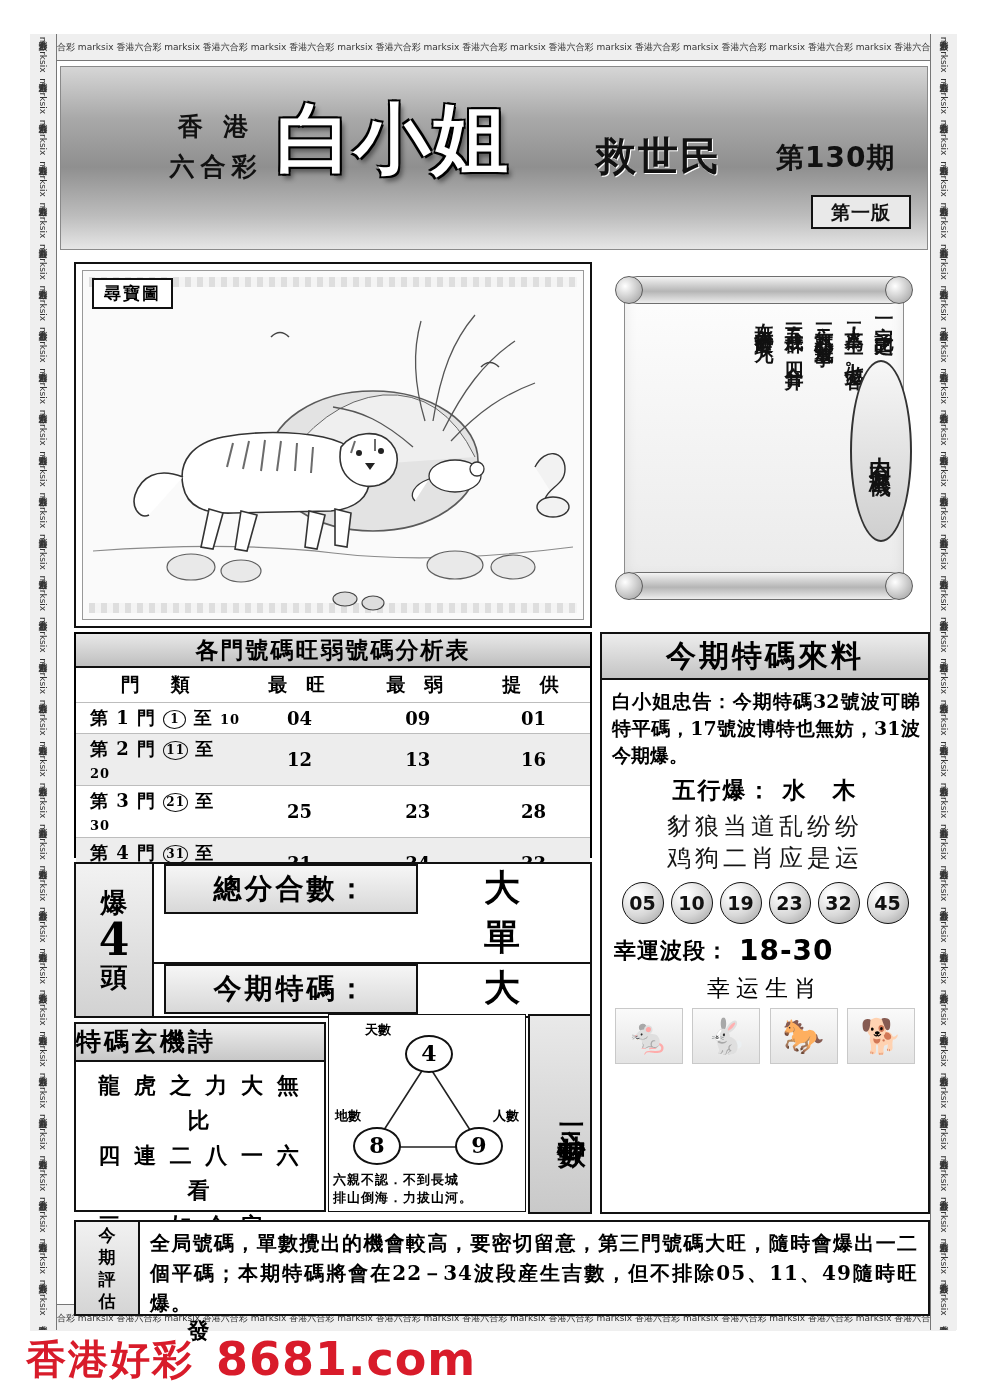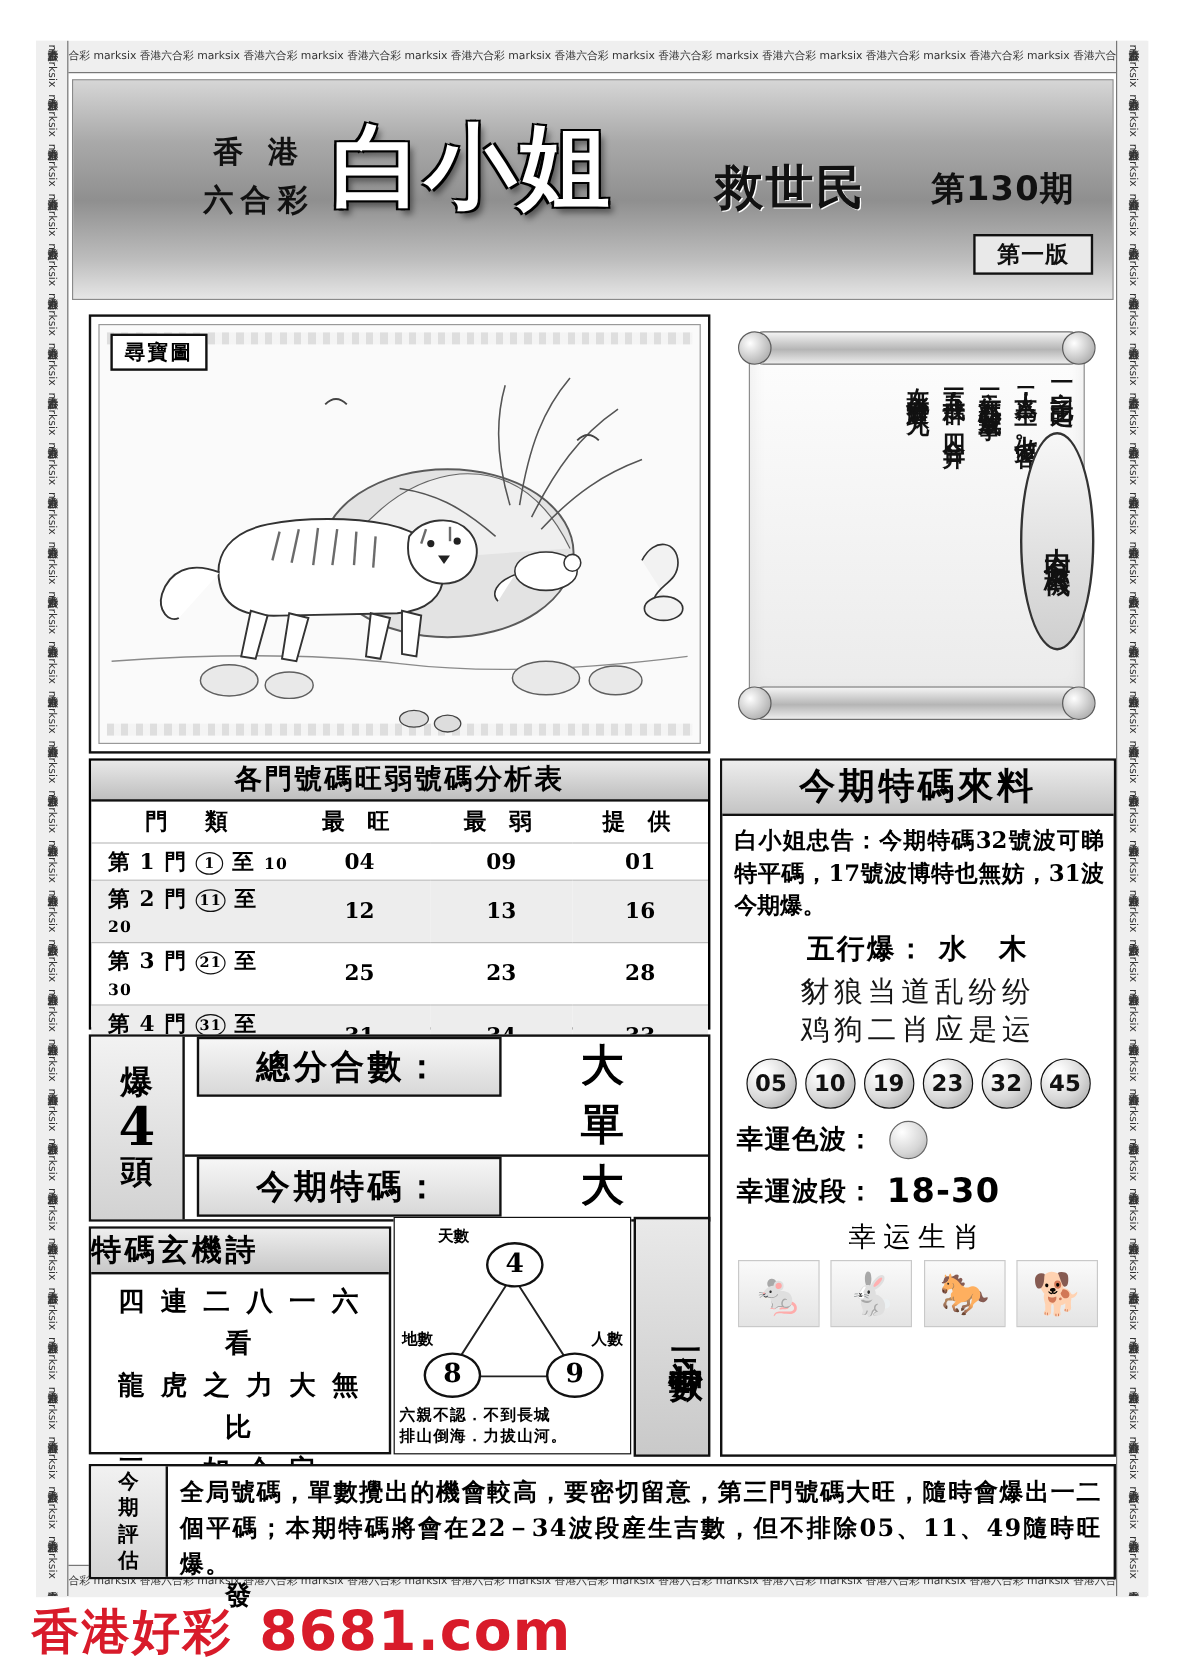--- a/index.html
+++ b/index.html
@@ -341,22 +341,22 @@
       <div class="bao-row">
         <div class="bao-lbl">今期特碼：</div>
         <div class="bao-val">大 雙</div>
       </div>
     </div>
   </div>
 
   <div class="poem-panel">
     <div class="poem-title">特碼玄機詩</div>
     <div class="poem-lines">
+      <div>龍 虎 之 力 大 無 比</div>
       <div>四 連 二 八 一 六 看</div>
-      <div>龍 虎 之 力 大 無 比</div>
       <div>三 一 如 今 定 一 數</div>
       <div>可 爲 彩 君 發 又 發</div>
     </div>
   </div>
 
   <div class="tri-panel">
     <svg class="art" viewBox="0 0 196 196">
       <path d="M98 48 L44 132 L152 132 Z" fill="none" stroke="#222" stroke-width="1.6"></path>
     </svg>
     <div class="tri-lbl" style="left:36px;top:6px;">天數</div>
@@ -388,24 +388,20 @@
     </div>
     <div class="balls">
       <div class="ball">05</div>
       <div class="ball">10</div>
       <div class="ball">19</div>
       <div class="ball">23</div>
       <div class="ball">32</div>
       <div class="ball">45</div>
     </div>
     <div class="rp-line">
-      <span>幸運色波：</span>
-      <span class="colorball" style="background: radial-gradient(circle at 32% 28%, rgb(255, 255, 255), rgb(214, 214, 214) 60%, rgb(168, 168, 168));"></span>
-    </div>
-    <div class="rp-line">
       <span>幸運波段：</span>
       <span class="rp-range">18-30</span>
     </div>
     <div class="rp-zodiac-title">幸运生肖</div>
     <div class="zod-row">
       <div class="zod">🐁</div>
       <div class="zod">🐇</div>
       <div class="zod">🐎</div>
       <div class="zod">🐕</div>
     </div>

